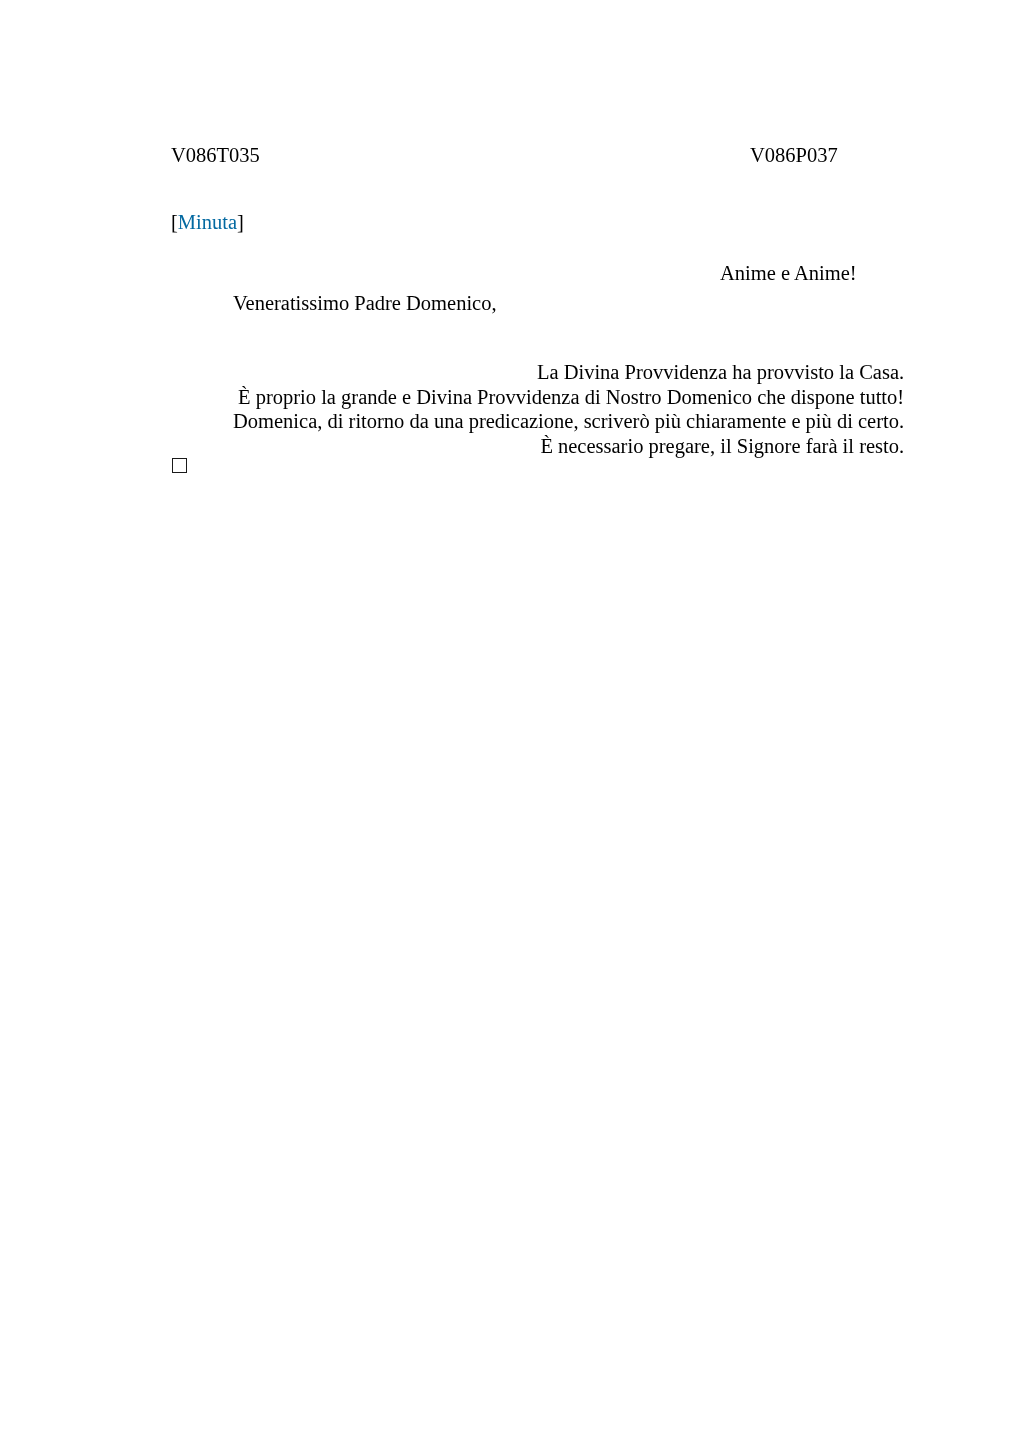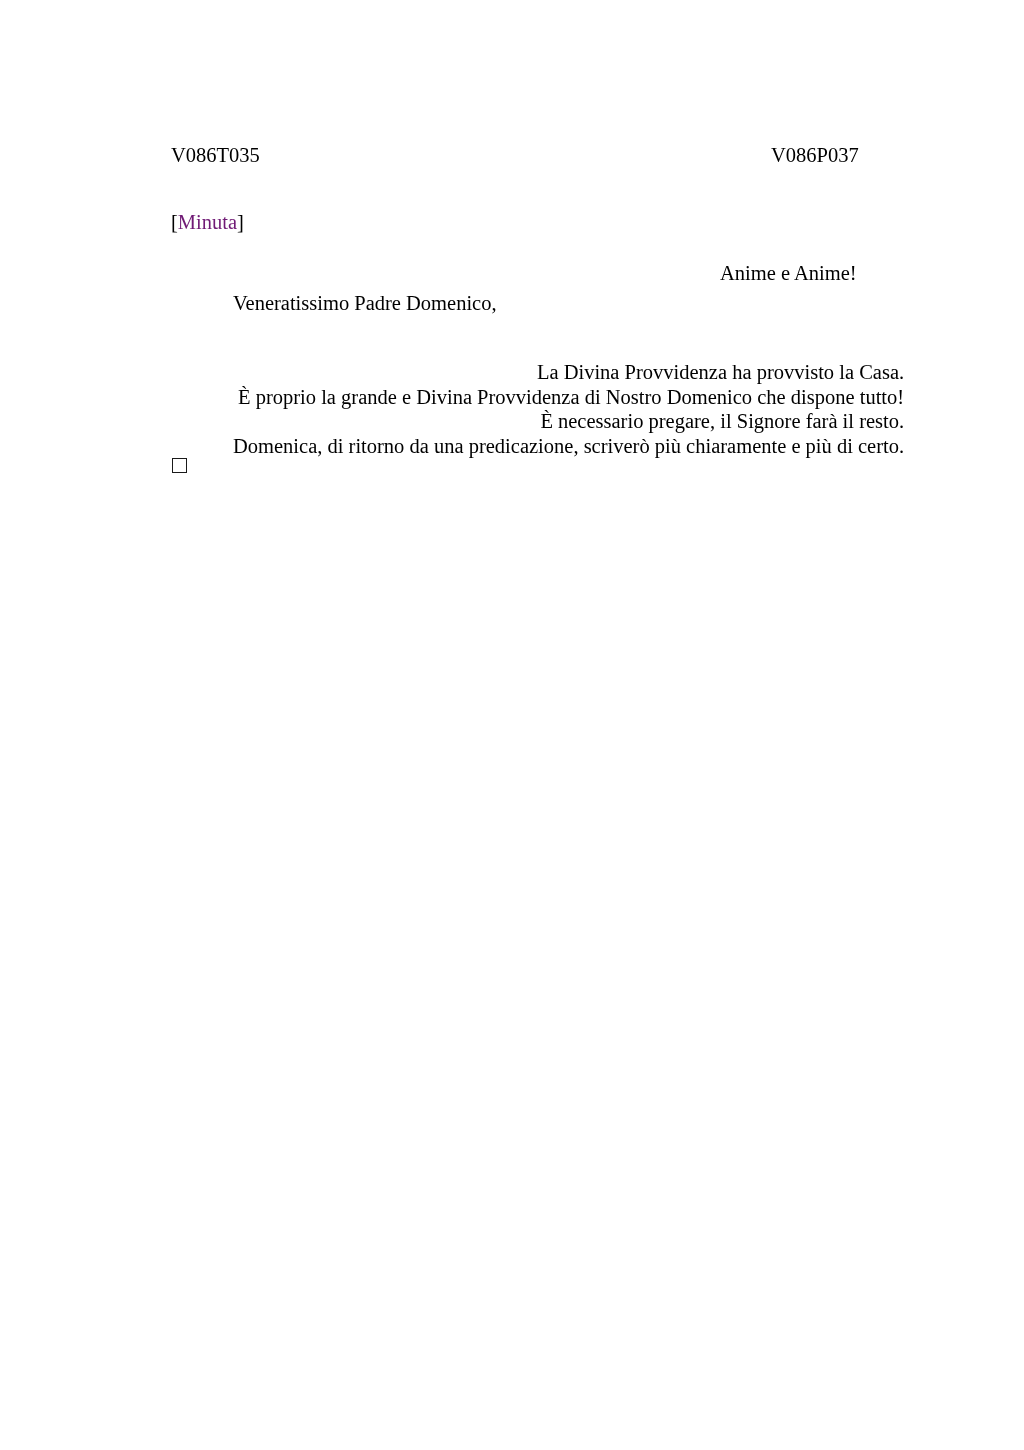--- a/index.html
+++ b/index.html
@@ -17,24 +17,24 @@
     overflow: hidden;
   }
   .line {
     position: absolute;
     font-size: 20.5px;
     line-height: 1;
     white-space: nowrap;
     color: #000000;
   }
   .hdr-left  { left: 171px; top: 145px; }
-  .hdr-right { left: 771px; top: 145px; }
+  .hdr-right { left: 750px; top: 145px; }
   .minuta-line { left: 171px; top: 212px; }
   .minuta-link {
-    color: #701a75;
+    color: #0369a1;
     text-decoration: none;
     cursor: pointer;
   }
   .motto { left: 720px; top: 263px; }
   .greeting { left: 233px; top: 293px; }
   .body-block {
     position: absolute;
     left: 233px;
     top: 360px;
     font-size: 20.5px;
@@ -63,19 +63,19 @@
 
   <div class="line minuta-line"><span>[</span><span class="minuta-link">Minuta</span><span>]</span></div>
 
   <div class="line motto">Anime e Anime!</div>
 
   <div class="line greeting">Veneratissimo Padre Domenico,</div>
 
   <div class="body-block">
     <span class="body-line">La Divina Provvidenza ha provvisto la Casa.</span>
     <span class="body-line">È proprio la grande e Divina Provvidenza di Nostro Domenico che dispone tutto!</span>
+    <span class="body-line">Domenica, di ritorno da una predicazione, scriverò più chiaramente e più di certo.</span>
     <span class="body-line">È necessario pregare, il Signore farà il resto.</span>
-    <span class="body-line">Domenica, di ritorno da una predicazione, scriverò più chiaramente e più di certo.</span>
   </div>
 
   <span class="end-square"></span>
 
 </div>
 
 </body></html>

